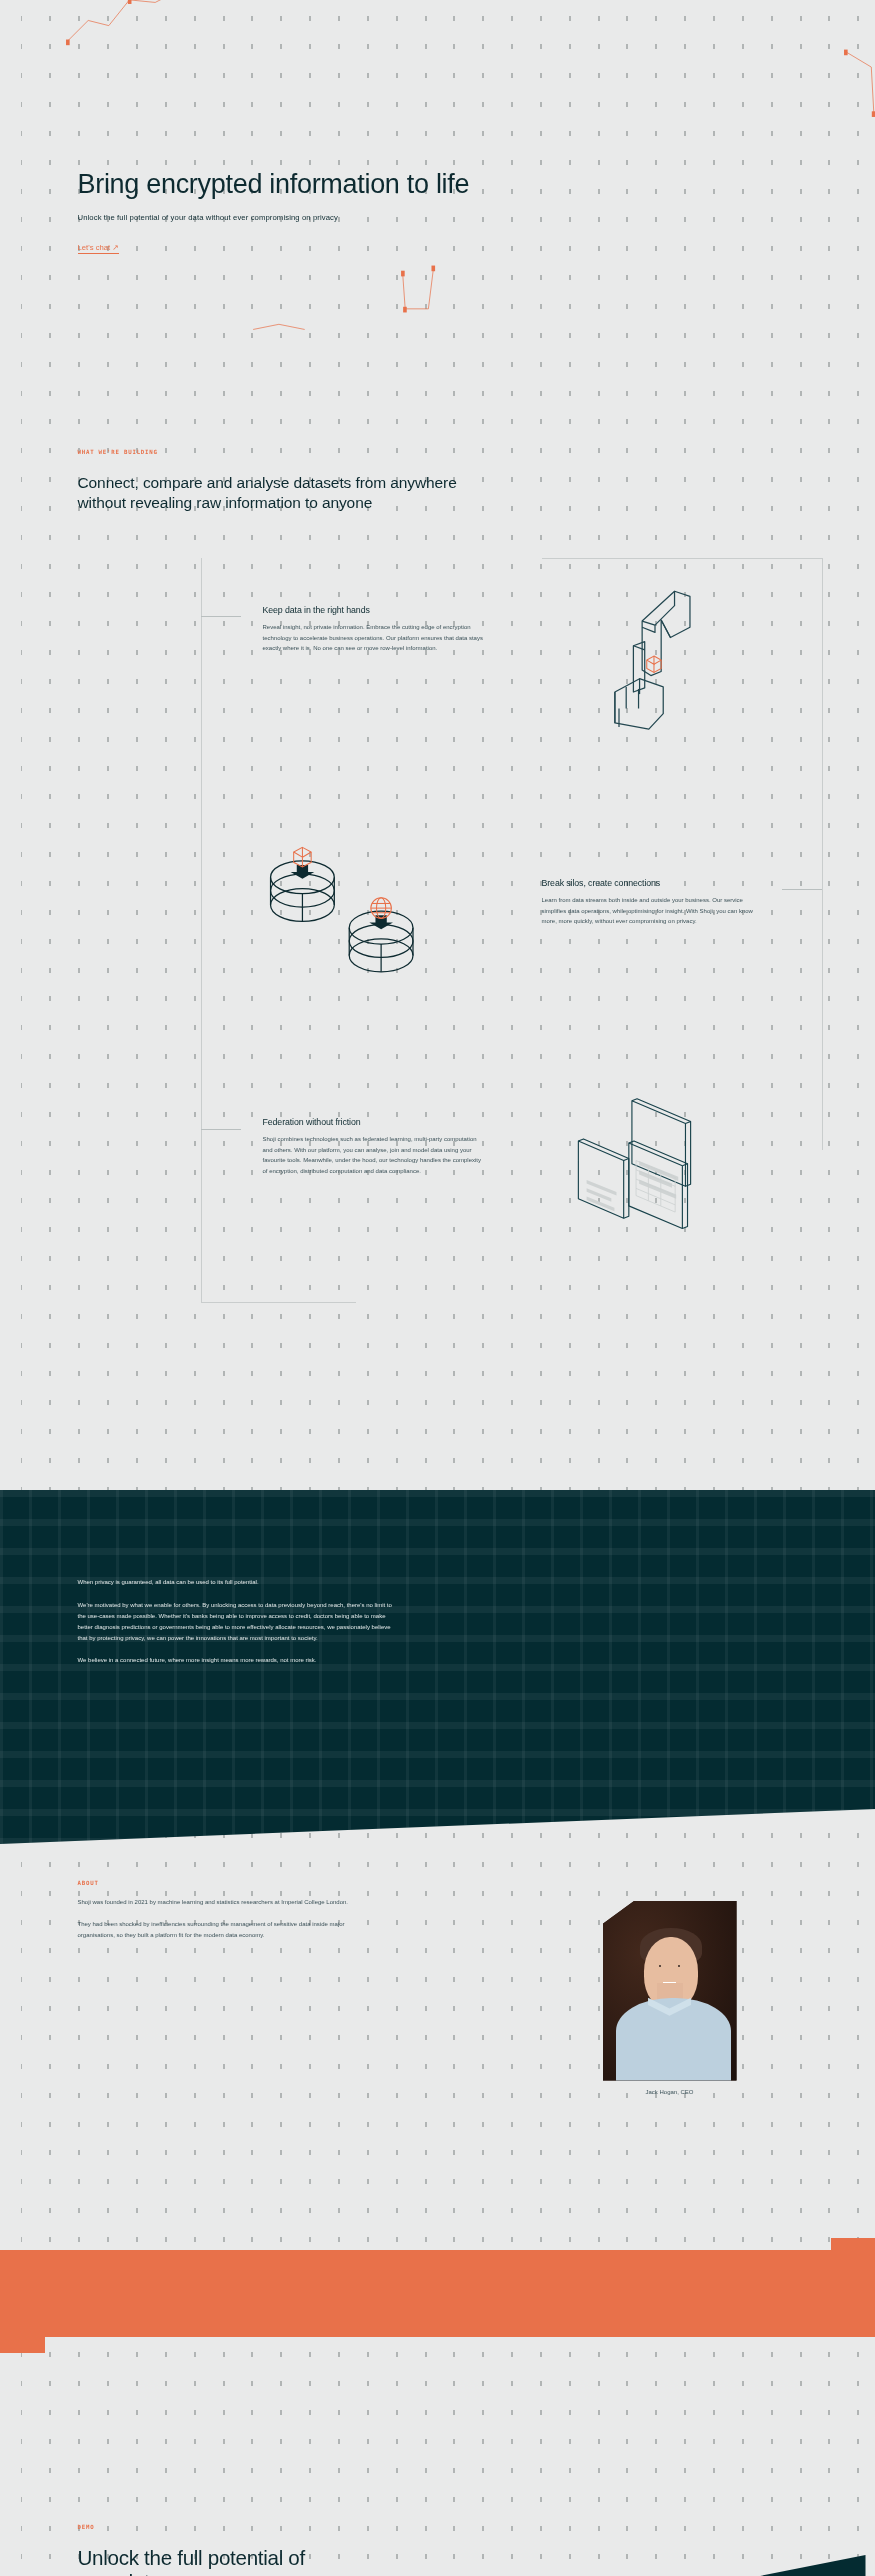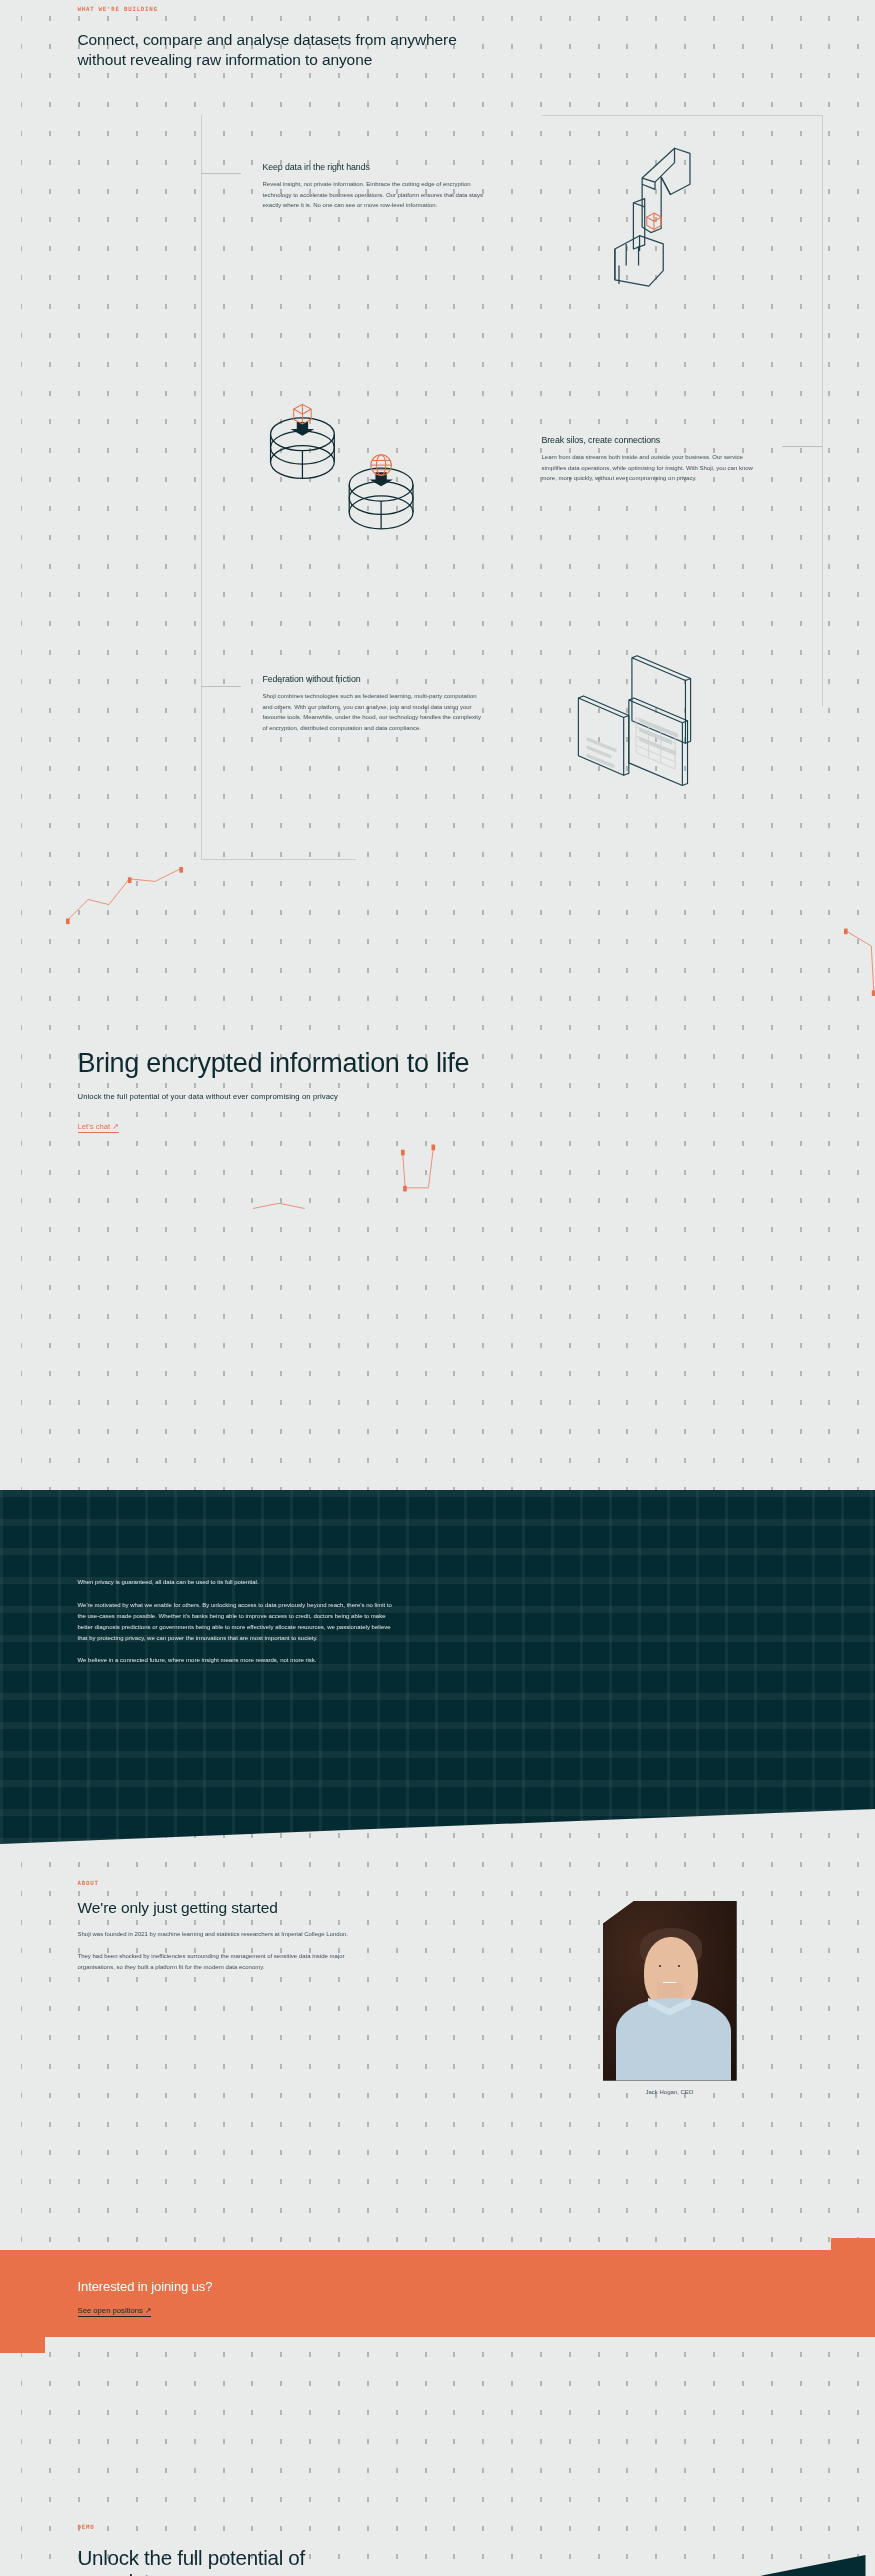--- a/index.html
+++ b/index.html
@@ -2834,20 +2834,48 @@
       <i style="left:684px;top:2554px"></i>
       <i style="left:713px;top:2554px"></i>
       <i style="left:742px;top:2554px"></i>
       <i style="left:771px;top:2554px"></i>
       <i style="left:800px;top:2554px"></i>
       <i style="left:828px;top:2554px"></i>
       <i style="left:857px;top:2554px"></i>
     </div>
 
 
+  <section class="wrap hero">
+    <svg class="polyline" style="left:-670px; top:-129px; width:876px; height:268px;" viewBox="0 0 1700 520" width="876" height="268">
+      <polyline points="1280,330 1320,290 1360,300 1400,250 1450,255 1500,230" fill="none" stroke="#e8714a" stroke-width="1.4"></polyline>
+      <rect x="1277" y="327" width="7" height="11" fill="#e8714a"></rect>
+      <rect x="1397" y="247" width="7" height="11" fill="#e8714a"></rect>
+      <rect x="1497" y="227" width="7" height="11" fill="#e8714a"></rect>
+    </svg>
+    <svg class="polyline" style="right:-134px; top:-103px; width:216px; height:371px;" viewBox="0 0 420 720" width="216" height="371">
+      <polyline points="250,300 300,330 305,420 330,470 325,560" fill="none" stroke="#e8714a" stroke-width="1.4"></polyline>
+      <rect x="247" y="296" width="7" height="11" fill="#e8714a"></rect>
+      <rect x="301" y="416" width="7" height="11" fill="#e8714a"></rect>
+      <rect x="321" y="556" width="7" height="11" fill="#e8714a"></rect>
+    </svg>
+    <svg class="polyline" style="left:170px; top:247px; width:268px; height:134px;" viewBox="0 0 520 260" width="268" height="134">
+      <polyline points="10,160 60,150 110,160" fill="none" stroke="#e8714a" stroke-width="1.4"></polyline>
+      <polyline points="300,50 305,120 350,120 360,40" fill="none" stroke="#e8714a" stroke-width="1.4"></polyline>
+      <rect x="297" y="46" width="7" height="11" fill="#e8714a"></rect>
+      <rect x="356" y="36" width="7" height="11" fill="#e8714a"></rect>
+      <rect x="301" y="116" width="7" height="11" fill="#e8714a"></rect>
+    </svg>
+
+    <h1 class="hero-title">Bring encrypted information to life</h1>
+    <p class="hero-sub">Unlock the full potential of your data without ever compromising on privacy</p>
+    <div class="hero-cta">
+      <a class="link-arrow">Let's chat ↗</a>
+    </div>
+  </section>
+
   <section class="wrap building">
     <div class="eyebrow">WHAT WE'RE BUILDING</div>
     <h2 class="sec-title">Connect, compare and analyse datasets from anywhere without revealing raw information to anyone</h2>
 
     <div class="features">
       <div class="frame-l"></div>
       <div class="frame-r"></div>
       <div class="frame-t"></div>
       <div class="frame-b"></div>
 
@@ -2955,61 +2983,32 @@
               <path d="M252 176 L252 244"></path>
             <path d="M204 174 L280 206"></path>
               <path d="M204 192 L280 224"></path>
               <path d="M204 210 L280 242"></path>
           </g>
         </svg>
       </div>
     </div>
   </section>
 
-  <section class="wrap hero">
-    <svg class="polyline" style="left:-670px; top:-129px; width:876px; height:268px;" viewBox="0 0 1700 520" width="876" height="268">
-      <polyline points="1280,330 1320,290 1360,300 1400,250 1450,255 1500,230" fill="none" stroke="#e8714a" stroke-width="1.4"></polyline>
-      <rect x="1277" y="327" width="7" height="11" fill="#e8714a"></rect>
-      <rect x="1397" y="247" width="7" height="11" fill="#e8714a"></rect>
-      <rect x="1497" y="227" width="7" height="11" fill="#e8714a"></rect>
-    </svg>
-    <svg class="polyline" style="right:-134px; top:-103px; width:216px; height:371px;" viewBox="0 0 420 720" width="216" height="371">
-      <polyline points="250,300 300,330 305,420 330,470 325,560" fill="none" stroke="#e8714a" stroke-width="1.4"></polyline>
-      <rect x="247" y="296" width="7" height="11" fill="#e8714a"></rect>
-      <rect x="301" y="416" width="7" height="11" fill="#e8714a"></rect>
-      <rect x="321" y="556" width="7" height="11" fill="#e8714a"></rect>
-    </svg>
-    <svg class="polyline" style="left:170px; top:247px; width:268px; height:134px;" viewBox="0 0 520 260" width="268" height="134">
-      <polyline points="10,160 60,150 110,160" fill="none" stroke="#e8714a" stroke-width="1.4"></polyline>
-      <polyline points="300,50 305,120 350,120 360,40" fill="none" stroke="#e8714a" stroke-width="1.4"></polyline>
-      <rect x="297" y="46" width="7" height="11" fill="#e8714a"></rect>
-      <rect x="356" y="36" width="7" height="11" fill="#e8714a"></rect>
-      <rect x="301" y="116" width="7" height="11" fill="#e8714a"></rect>
-    </svg>
-
-    <h1 class="hero-title">Bring encrypted information to life</h1>
-    <p class="hero-sub">Unlock the full potential of your data without ever compromising on privacy</p>
-    <div class="hero-cta">
-      <a class="link-arrow">Let's chat ↗</a>
-    </div>
-  </section>
-
   <section class="dark-band">
     <div class="dots-d"></div>
     <div class="dark-inner">
       <p>When privacy is guaranteed, all data can be used to its full potential.</p>
       <p>We're motivated by what we enable for others. By unlocking access to data previously beyond reach, there's no limit to the use-cases made possible. Whether it's banks being able to improve access to credit, doctors being able to make better diagnosis predictions or governments being able to more effectively allocate resources, we passionately believe that by protecting privacy, we can power the innovations that are most important to society.</p>
       <p>We believe in a connected future, where more insight means more rewards, not more risk.</p>
     </div>
   </section>
 
   <section class="about">
     <div class="about-inner">
       <div class="eyebrow">ABOUT</div>
-      <h2>We're only just getting started</h2>
       <p>Shoji was founded in 2021 by machine learning and statistics researchers at Imperial College London.</p>
       <p>They had been shocked by inefficiencies surrounding the management of sensitive data inside major organisations, so they built a platform fit for the modern data economy.</p>
 
       <div class="portrait-wrap">
         <div class="portrait">
           <div class="bg"></div>
           <div class="hair"></div>
           <div class="head"></div>
           <div class="eye l"></div>
           <div class="eye r"></div>
@@ -3020,24 +3019,20 @@
         </div>
         <div class="caption">Jack Hogan, CEO</div>
       </div>
     </div>
   </section>
 
   <section class="cta-band">
     <div class="cta-tr"></div>
     <div class="cta-bl"></div>
     <div class="cta-main"></div>
-    <div class="cta-inner">
-      <h2>Interested in joining us?</h2>
-      <a class="link-arrow dark cta-link">See open positions ↗</a>
-    </div>
   </section>
 
   <section class="demo">
     <div class="demo-inner">
       <div class="eyebrow">DEMO</div>
       <h2>Unlock the full potential of your data</h2>
 
       <div class="demo-shape">
         <div class="shape-dark"></div>
 

